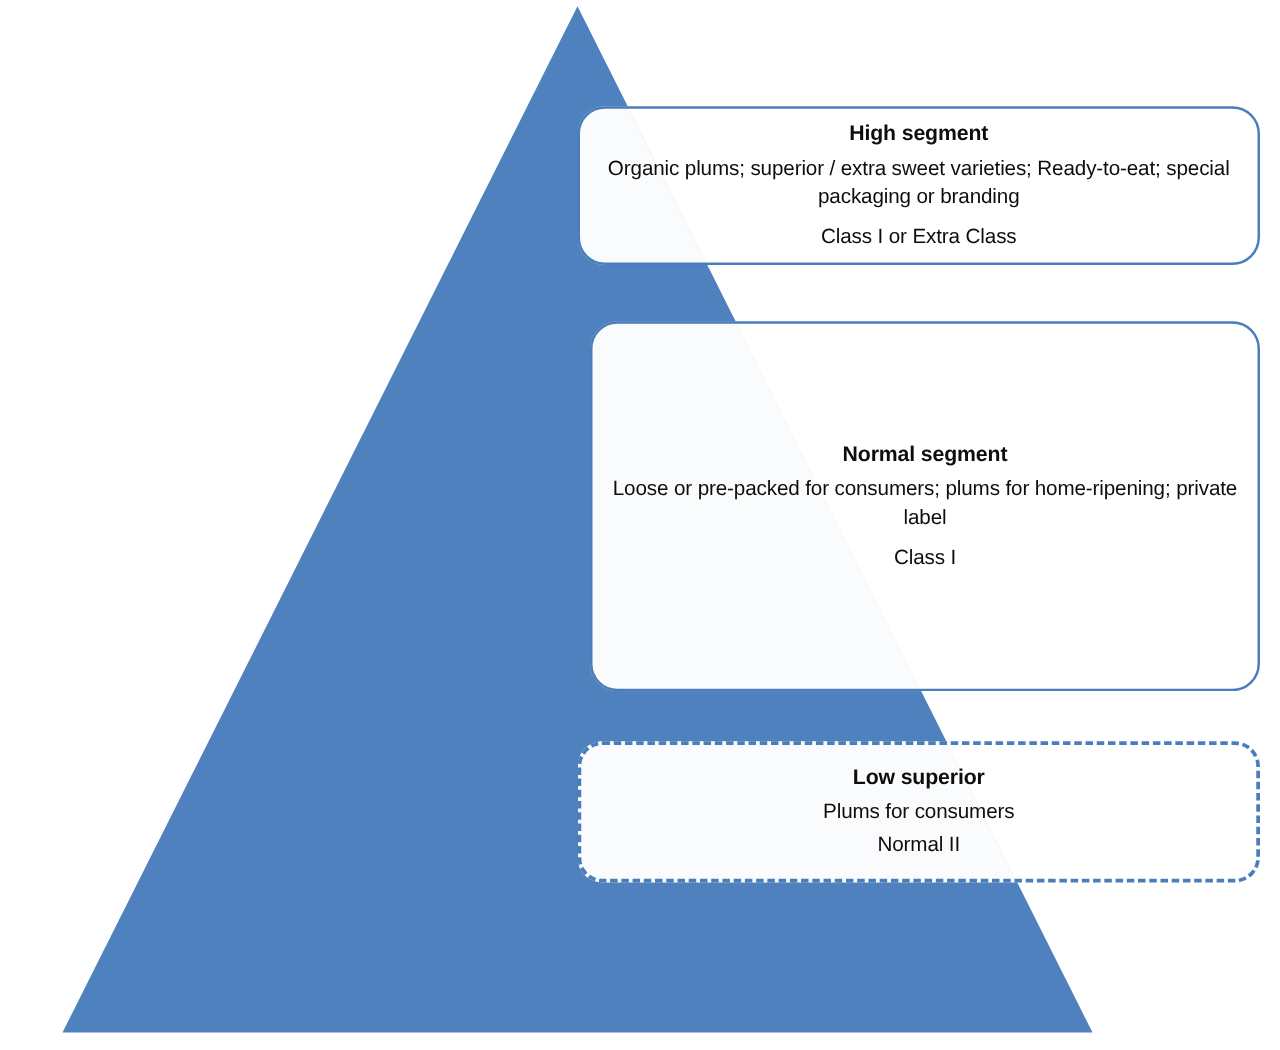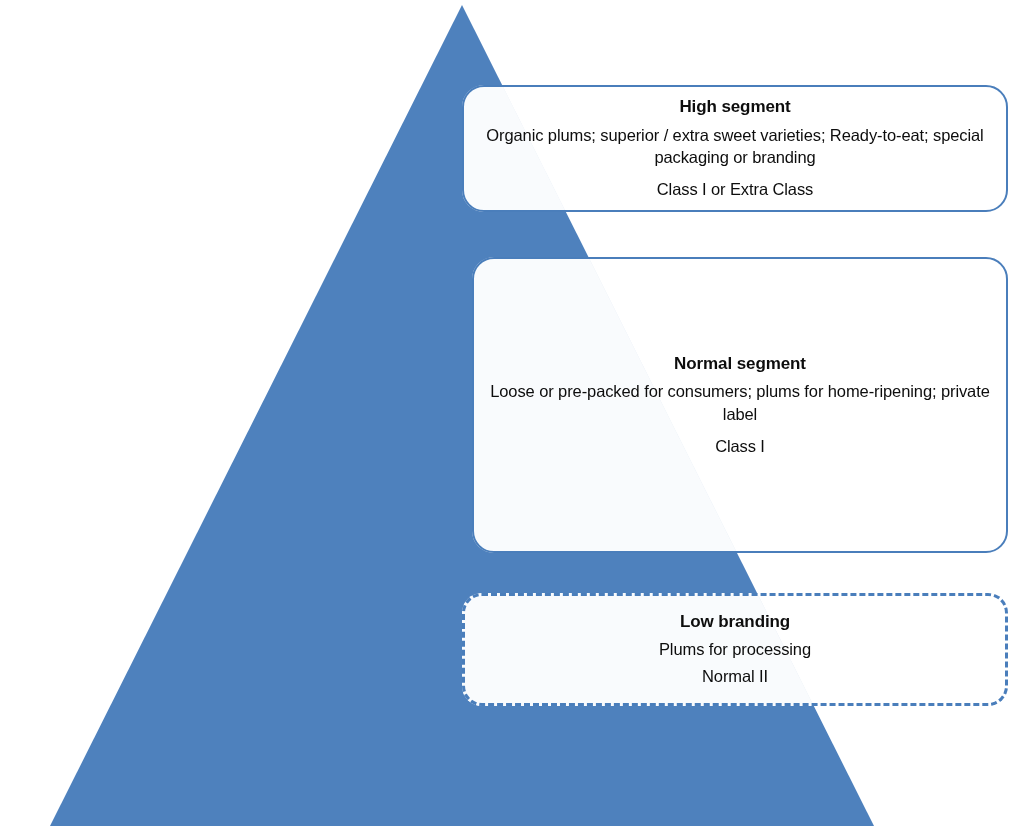--- a/index.html
+++ b/index.html
@@ -128,18 +128,18 @@
     <p class="seg-class">Class I or Extra Class</p>
   </div>
 
   <div class="segment-box solid" id="segment-normal">
     <p class="seg-title">Normal segment</p>
     <p class="seg-desc">Loose or pre-packed for consumers; plums for home-ripening; private label</p>
     <p class="seg-class">Class I</p>
   </div>
 
   <div class="segment-box dashed" id="segment-low">
-    <p class="seg-title">Low branding</p>
-    <p class="seg-desc">Plums for processing</p>
+    <p class="seg-title">Low superior</p>
+    <p class="seg-desc">Plums for consumers</p>
     <p class="seg-class">Normal II</p>
   </div>
 
 </div>
 
 </body></html>

